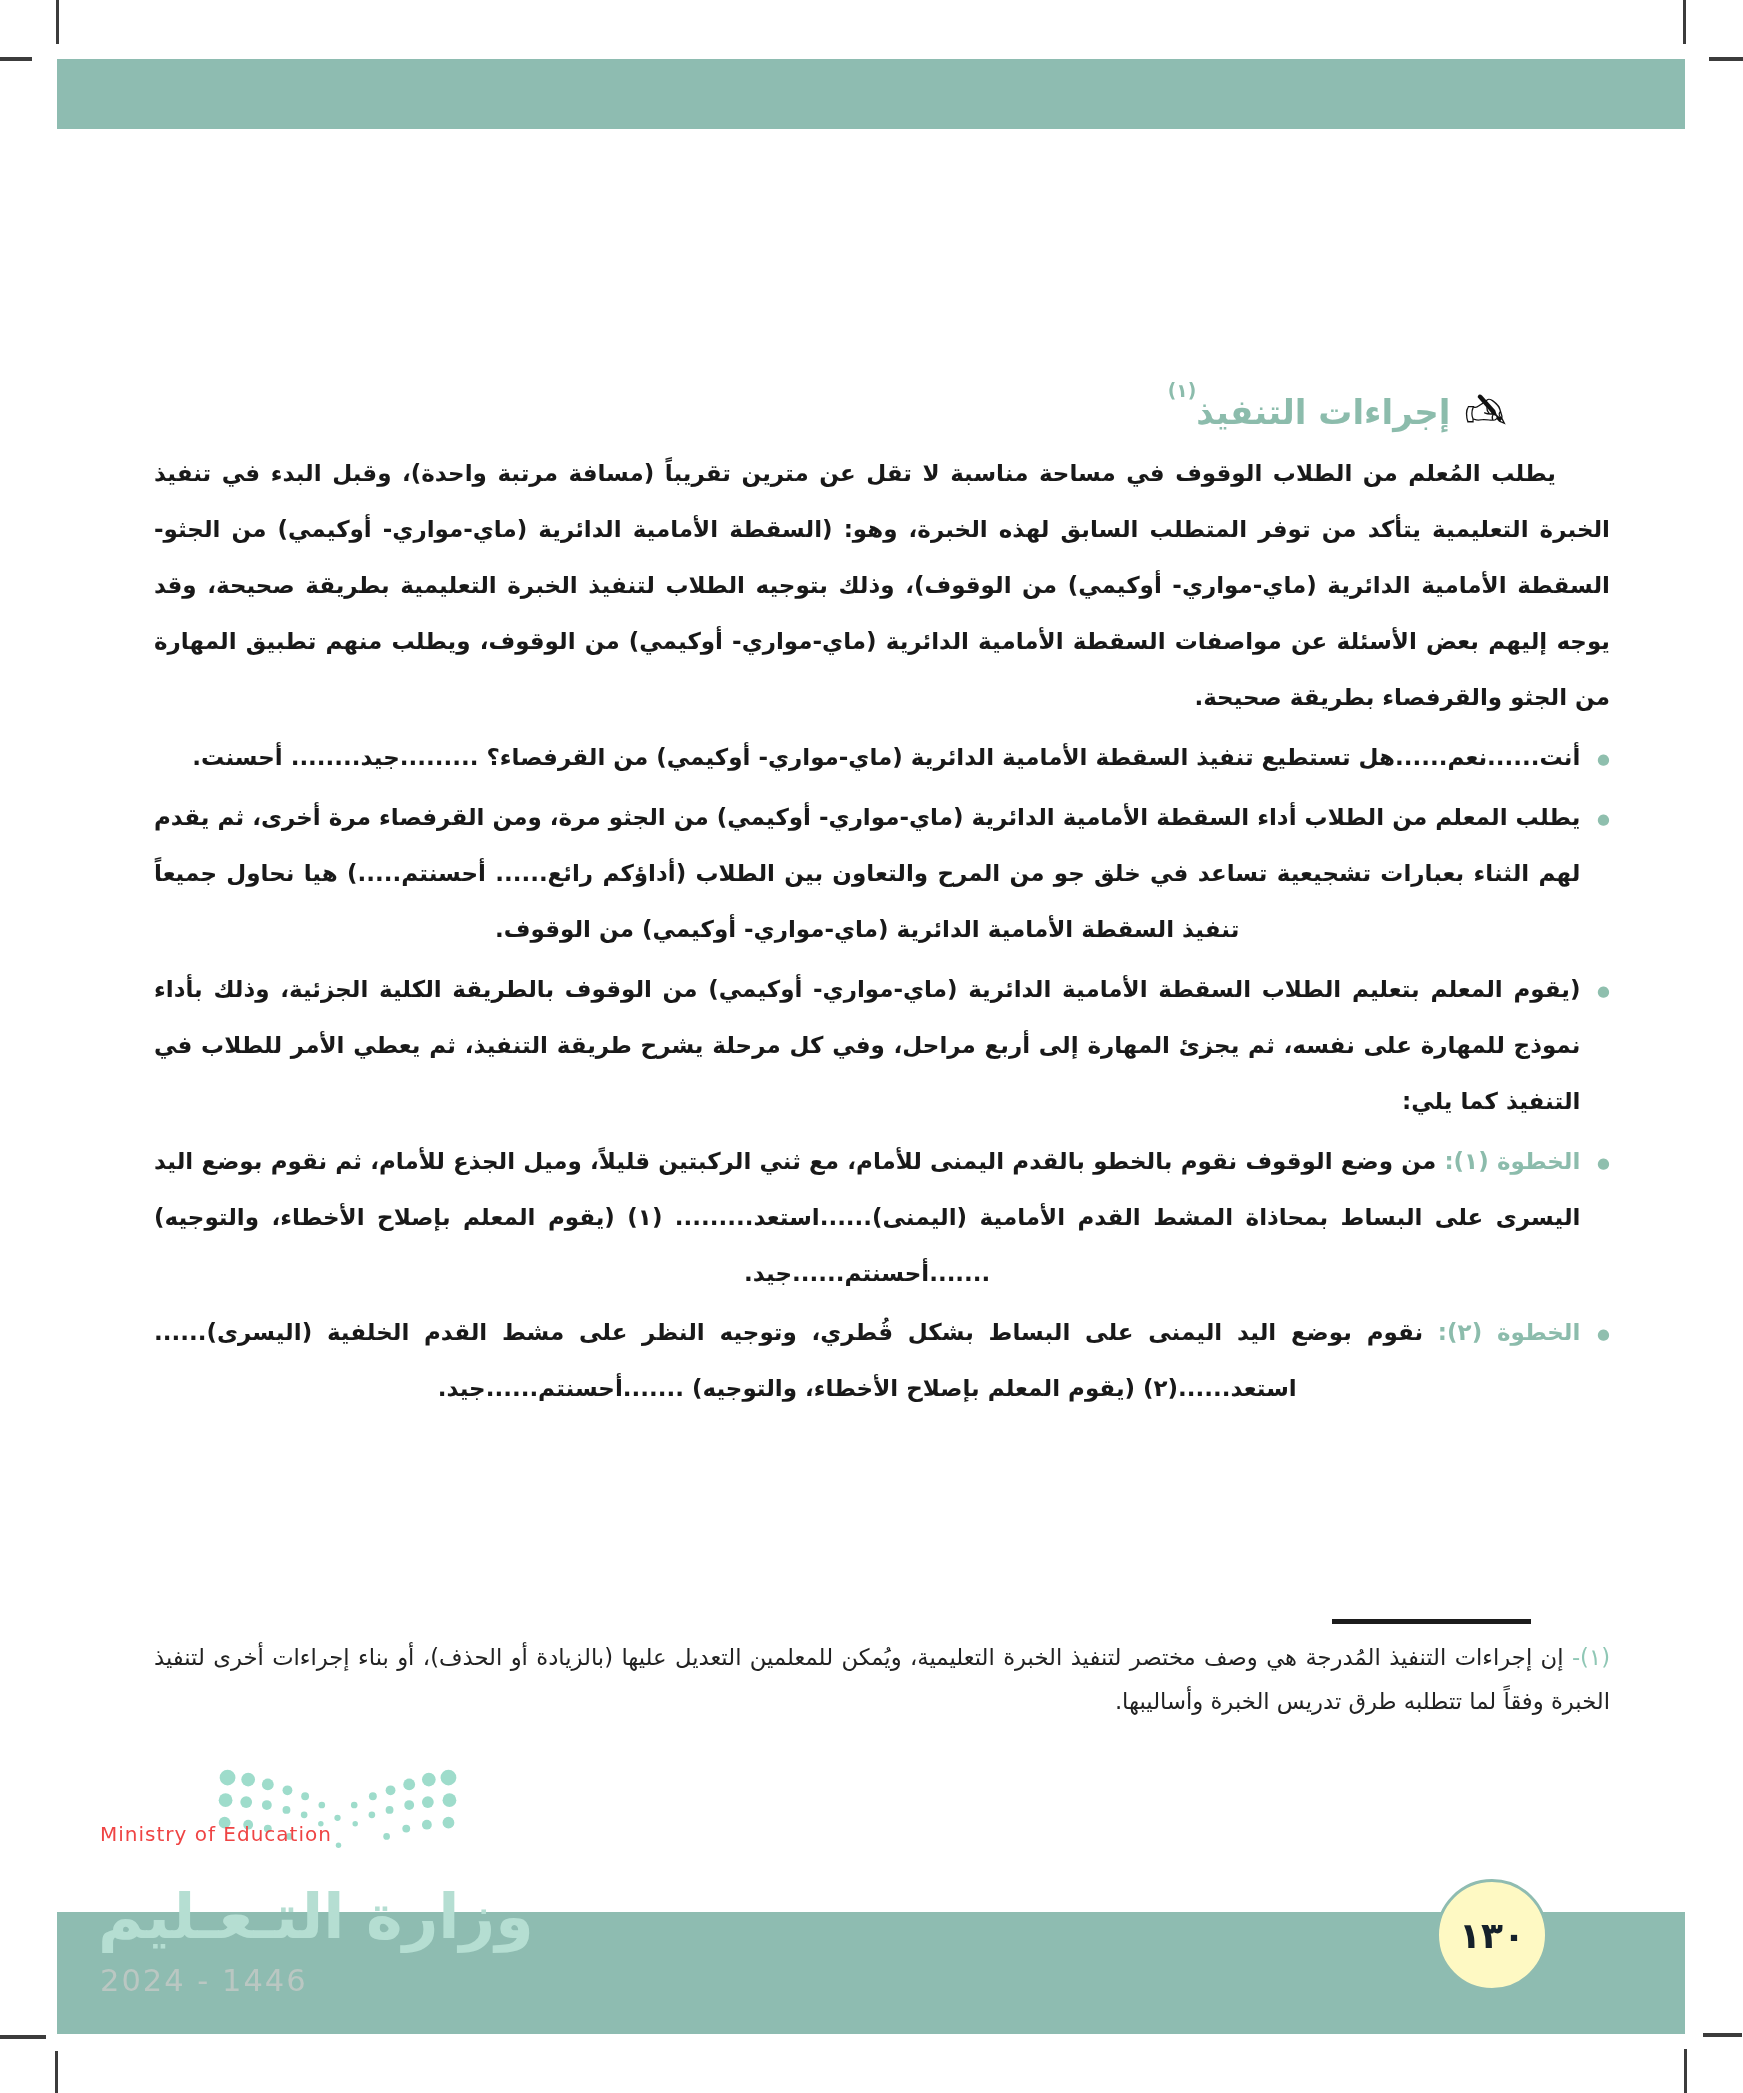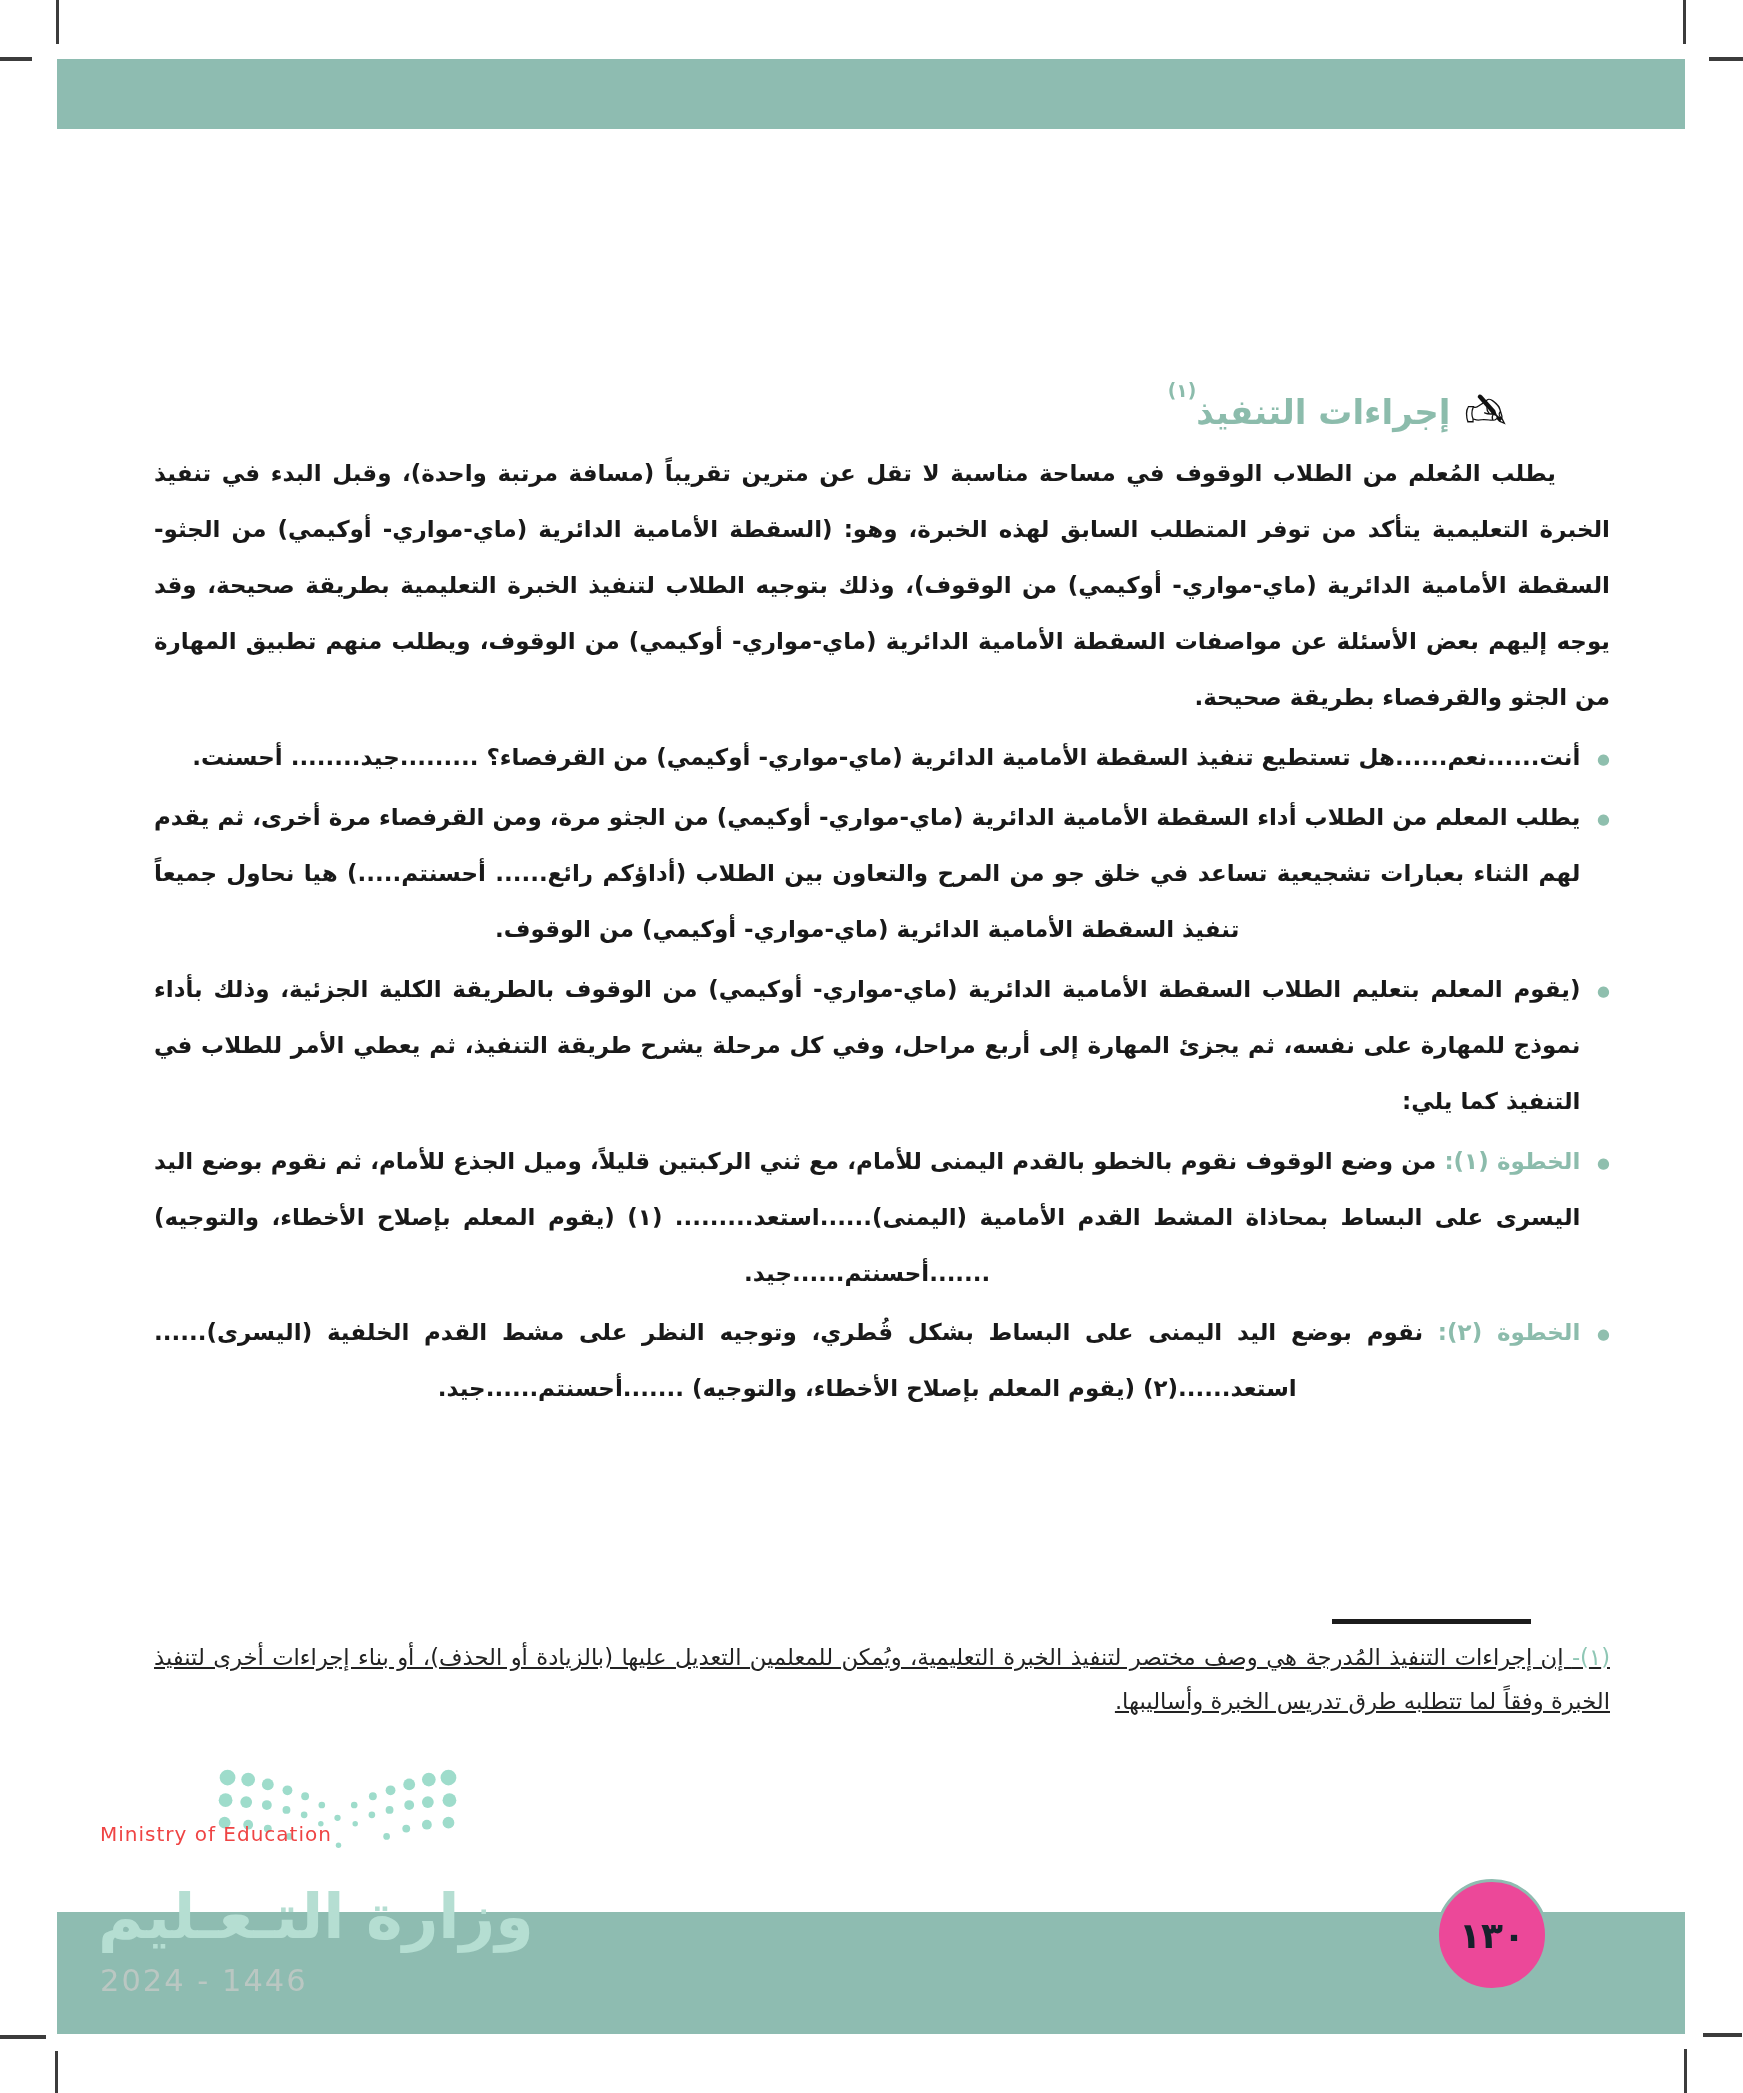--- a/index.html
+++ b/index.html
@@ -73,21 +73,21 @@
   li.last-center { text-align-last:center; }
   .step-label { color:#8cbcac; }
   
   .footnote-rule {
     position:absolute; top:1619px; left:1333px;
     width:199px; height:4.9px; background:#1c1c1c;
   }
   .footnote {
     position:absolute; top:1635px; right:133px; width:1456px;
     direction:rtl; text-align:justify;
-    font-size:22.7px; line-height:44px; color:#222;text-decoration:underline;
+    font-size:22.7px; line-height:44px; color:#222;
   }
   .footnote .fn-marker { color:#8fc7b5; }
   
   .logo-dots { position:absolute; left:187px; top:1753px; }
   .logo-ar {
     position:absolute; left:99px; top:1880px;
     color:#b5ded2; font-size:62px; font-weight:bold;
     direction:rtl; letter-spacing:1px; z-index:3;
   }
   .logo-en {
@@ -96,21 +96,21 @@
     direction:ltr; z-index:3; letter-spacing:1px;
   }
   .logo-year {
     position:absolute; left:101px; top:1963px;
     color:#bac7c2; font-size:30.5px; font-weight:normal;
     direction:ltr; z-index:3; letter-spacing:2px;
   }
   .page-circle {
     position:absolute; left:1437px; top:1879px;
     width:112px; height:112px; border-radius:50%;
-    background:#ec4899; border:3.9px solid #8fbcb1;
+    background:#fef9c3; border:3.9px solid #8fbcb1;
     display:flex; align-items:center; justify-content:center;
     z-index:4;
     color:#15212b; font-size:36px; font-weight:bold;
   }
 </style>
 </head>
 <body>
 
 <div class="page">
 

